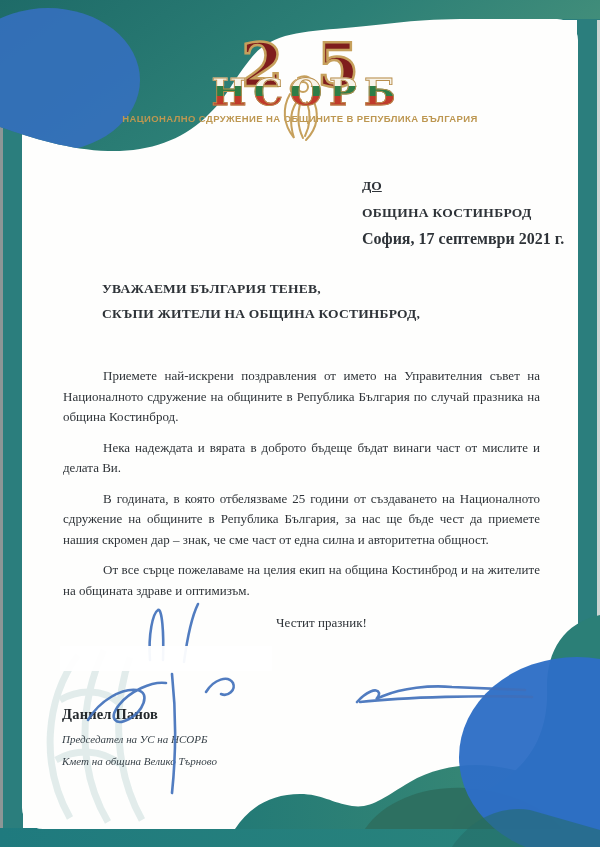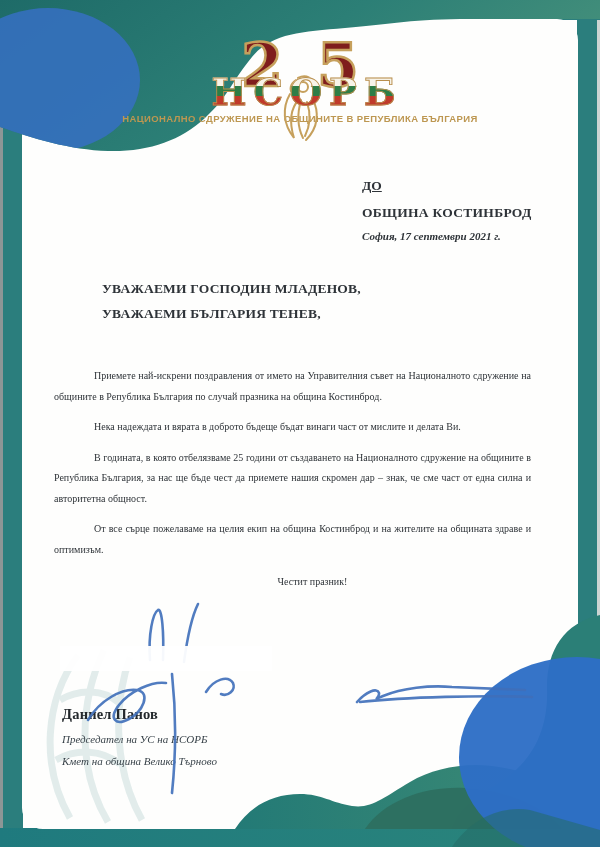--- a/index.html
+++ b/index.html
@@ -14,27 +14,27 @@
   .logo{position:absolute;top:26px;left:0;width:600px;text-align:center;z-index:2;}
   .logo-number{position:relative;display:inline-block;font-family:"DejaVu Serif",serif;font-weight:bold;font-size:60px;line-height:78px;letter-spacing:34px;margin-right:-34px;color:#7f1d1d;-webkit-text-stroke:2.5px #c6a05c;text-shadow:0 0 1px #c6a05c;}
   .logo-lion{position:absolute;left:50%;top:46px;transform:translateX(-50%);z-index:2;}
   .logo-acronym{display:block;margin-top:-30px;position:relative;z-index:3;font-family:"DejaVu Serif",serif;font-weight:bold;font-size:37px;line-height:36px;letter-spacing:7px;background:linear-gradient(#f7f3e8 0%,#f7f3e8 34%,#2e7d46 34%,#2e7d46 60%,#c03a2b 60%,#c03a2b 100%);-webkit-background-clip:text;background-clip:text;color:transparent;padding-left:14px;-webkit-text-stroke:0.9px #b98f4e;}
   .logo-tagline{display:block;margin-top:3px;font-family:"Liberation Sans","DejaVu Sans",sans-serif;font-weight:bold;font-size:9.5px;letter-spacing:0.4px;color:#bd9751;}
 
   
   .recipient{position:absolute;left:362px;top:178px;font-size:13.5px;font-weight:bold;}
   .recipient .to{margin-bottom:11px;text-decoration:underline;}
   .recipient .name{margin-bottom:9px;letter-spacing:0.3px;}
-  .recipient .dateline{font-style:italic;font-size:11px;}
+  .recipient .dateline{font-size:16px;}
 
   
   .salutation{position:absolute;left:102px;top:276px;font-size:13.5px;font-weight:bold;line-height:25px;letter-spacing:0.2px;}
 
   
-  .body-text{position:absolute;left:54px;top:366px;width:477px;font-size:10px;line-height:20.5px;text-align:justify;}
+  .body-text{position:absolute;left:63px;top:366px;width:477px;font-size:13px;line-height:20.5px;text-align:justify;}
   .body-text p{margin:0 0 10px 0;text-indent:40px;}
   .body-text p.closing{text-align:center;margin-top:12px;}
 
   
   .sig{position:absolute;font-size:11px;}
   .sig .name{font-weight:bold;font-size:14.5px;margin-bottom:10px;letter-spacing:0.2px;color:#23282c;}
   .sig .title{font-style:italic;font-size:11px;color:#39434a;margin-bottom:10px;}
   .sig-left{left:62px;top:706px;}
   .sig-right{left:365px;top:706px;}
 </style>
@@ -114,22 +114,22 @@
       <span class="logo-tagline">НАЦИОНАЛНО СДРУЖЕНИЕ НА ОБЩИНИТЕ В РЕПУБЛИКА БЪЛГАРИЯ</span>
     </header>
 
     <div class="recipient">
       <div class="to">ДО</div>
       <div class="name">ОБЩИНА КОСТИНБРОД</div>
       <div class="dateline">София, 17 септември 2021 г.</div>
     </div>
 
     <div class="salutation">
-      <div>УВАЖАЕМИ ГОСПОДИН МЛАДЕНОВ,</div>
       <div>УВАЖАЕМИ БЪЛГАРИЯ ТЕНЕВ,</div>
+      <div>СКЪПИ ЖИТЕЛИ НА ОБЩИНА КОСТИНБРОД,</div>
     </div>
 
     <div class="body-text">
       <p>Приемете най-искрени поздравления от името на Управителния съвет на Националното сдружение на общините в Република България по случай празника на община Костинброд.</p>
       <p>Нека надеждата и вярата в доброто бъдеще бъдат винаги част от мислите и делата Ви.</p>
       <p>В годината, в която отбелязваме 25 години от създаването на Националното сдружение на общините в Република България, за нас ще бъде чест да приемете нашия скромен дар – знак, че сме част от една силна и авторитетна общност.</p>
       <p>От все сърце пожелаваме на целия екип на община Костинброд и на жителите на общината здраве и оптимизъм.</p>
       <p class="closing">Честит празник!</p>
     </div>
 

